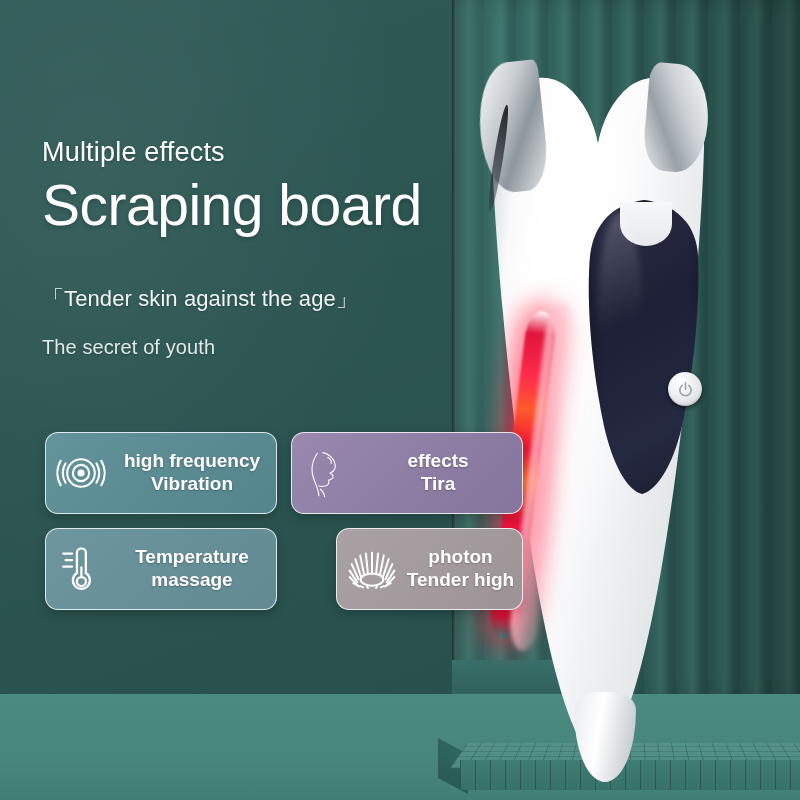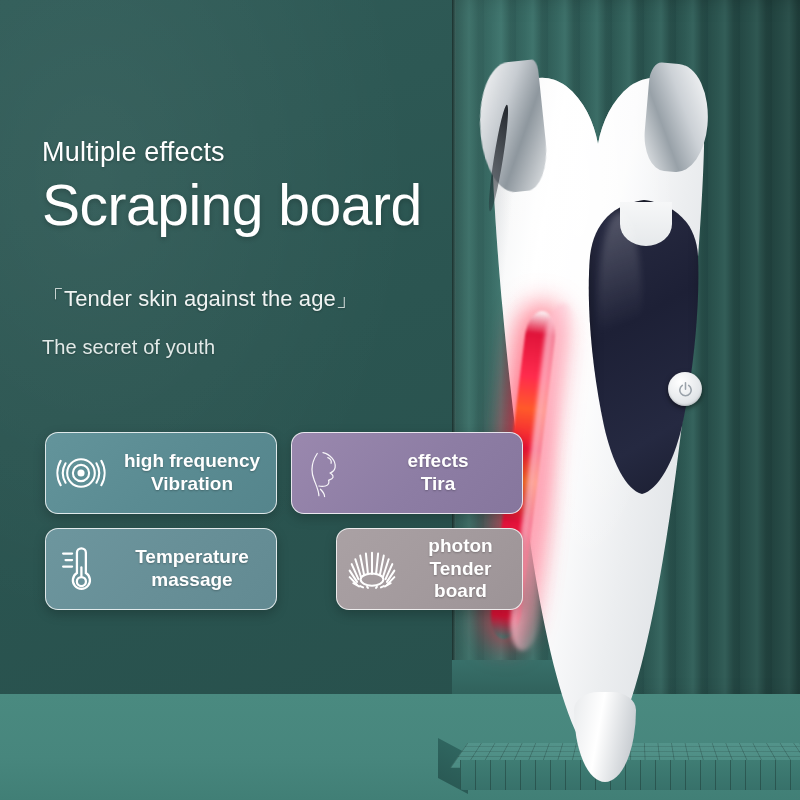--- a/index.html
+++ b/index.html
@@ -350,18 +350,18 @@
             <line x1="21" y1="54.6" x2="17.5" y2="53"></line>
             <line x1="43" y1="54.6" x2="46.5" y2="53"></line>
             <line x1="27" y1="55.2" x2="26" y2="54"></line>
             <line x1="37" y1="55.2" x2="38" y2="54"></line>
             <ellipse cx="32" cy="45" rx="14" ry="7.5" stroke-width="2.5"></ellipse>
           </g>
         </svg>
       </div>
       <div class="badge-txt">
         <span>photon</span>
-        <span class="l2">Tender board</span>
+        <span class="l2">Tender high</span>
       </div>
     </div>
 
   </div>
 </div>
 
 </body></html>

